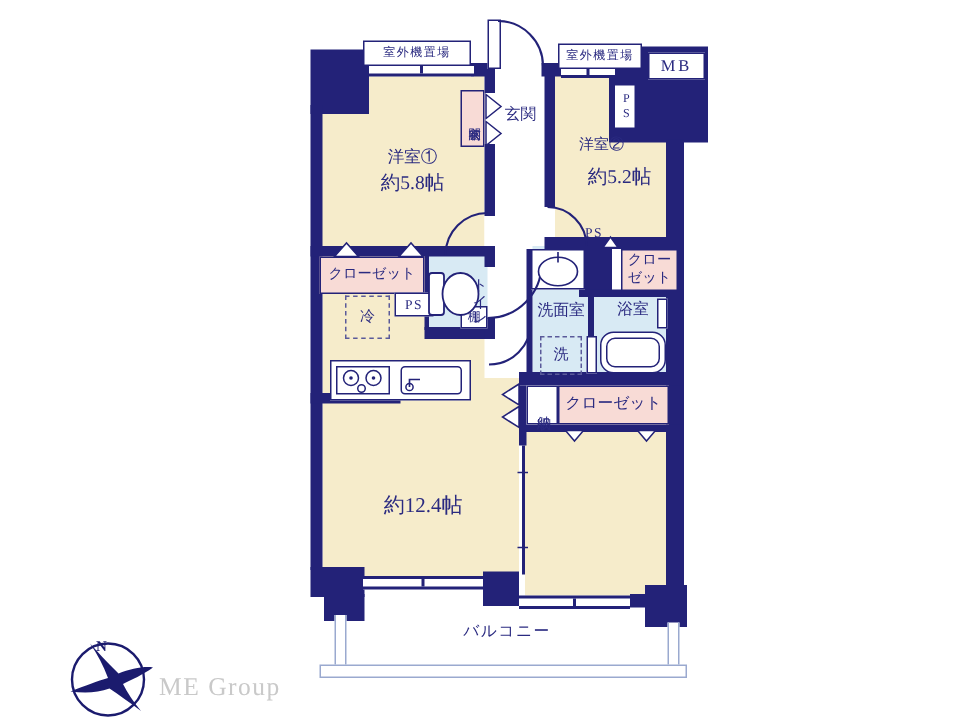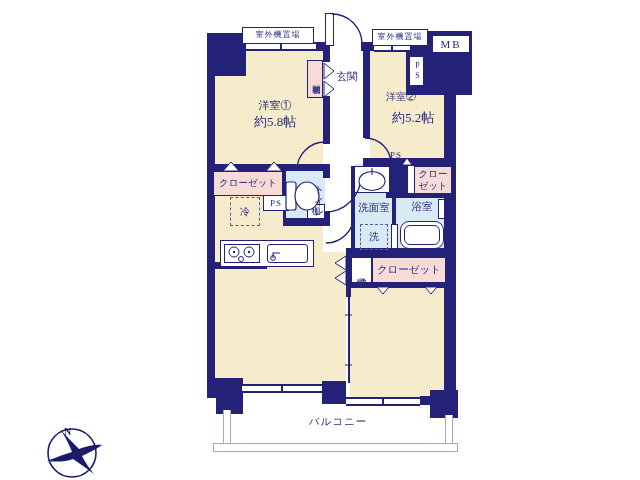--- a/index.html
+++ b/index.html
@@ -155,22 +155,24 @@
     <line x1="325" y1="365" x2="332" y2="365" stroke="#232278" stroke-width="1"></line>
 
     <circle cx="52" cy="453" r="24" fill="none" stroke="#1b1b6e" stroke-width="1.6"></circle>
     <path d="M 27 461 C 37 457 45 454 52 452 C 49 444 45 436 40 429 C 48 438 54 444 59 449 C 67 446 76 444 82 445 C 75 450 68 453 62 456 C 65 462 69 468 74 474 C 66 468 59 463 53 459 C 45 462 36 462 27 461 Z" fill="#1b1b6e"></path>
   </svg>
 
   <div class="abs lbl" style="left:210px;top:96px;width:90px;height:18px;font-size:11px;">洋室①</div>
   <div class="abs lbl" style="left:210px;top:114px;width:90px;height:16px;font-size:13px;">約5.8帖</div>
   <div class="abs lbl" style="left:338px;top:88px;width:86px;height:18px;font-size:10px;">洋室②</div>
   <div class="abs lbl" style="left:350px;top:110px;width:86px;height:16px;font-size:13px;">約5.2帖</div>
+  <div class="abs lbl" style="left:204px;top:329px;width:116px;height:17px;font-size:14px;">約12.4帖</div>
   <div class="abs lbl" style="left:312px;top:70px;width:30px;height:13px;font-size:10.5px;">玄関</div>
   <div class="abs lbl vert" style="left:292px;top:172px;width:14px;height:46px;font-size:10px;letter-spacing:0;">トイレ</div>
   <div class="abs lbl" style="left:333px;top:201px;width:42px;height:13px;font-size:10.5px;">洗面室</div>
   <div class="abs lbl" style="left:386px;top:200px;width:32px;height:13px;font-size:10.5px;">浴室</div>
   <div class="abs lbl" style="left:366px;top:150px;width:20px;height:11px;font-size:9px;letter-spacing:1px;">PS</div>
   <div class="abs lbl" style="left:280px;top:415px;width:76px;height:13px;font-size:10.5px;letter-spacing:1px;">バルコニー</div>
 
   <div class="abs" style="left:44px;top:426px;font-size:10px;font-weight:bold;color:#1b1b6e;">N</div>
+  <div class="abs" style="left:86px;top:448px;font-size:17px;color:#c9c9c9;letter-spacing:1px;">ME Group</div>
 
 </div>
 
 </body></html>

